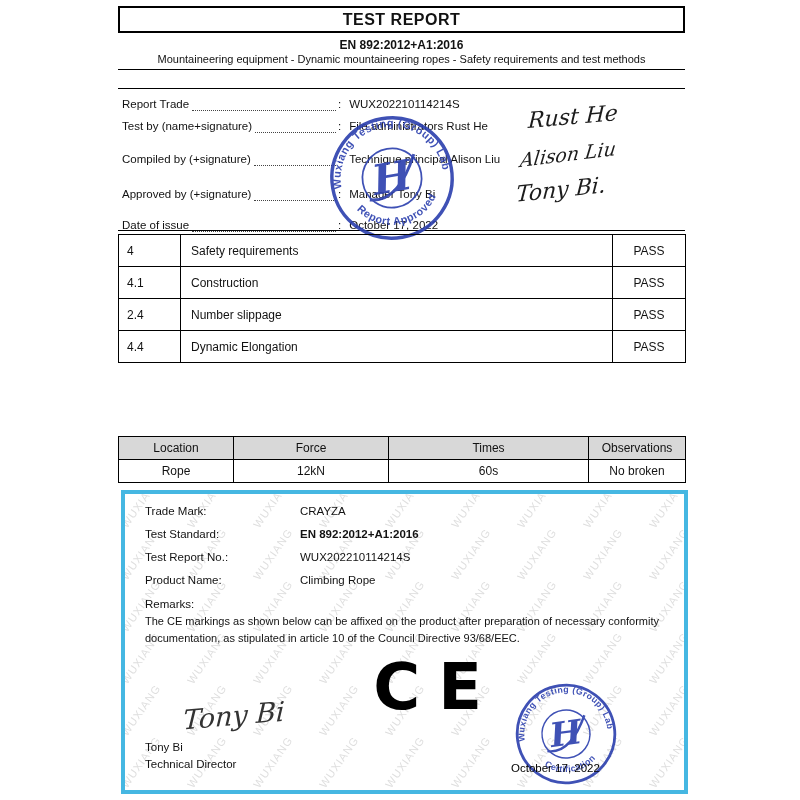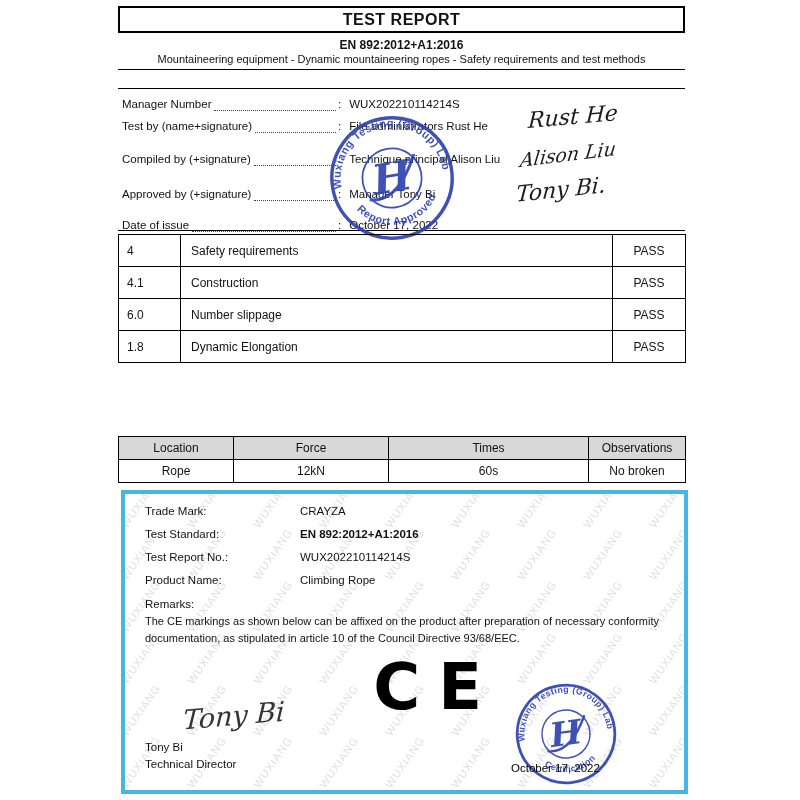--- a/index.html
+++ b/index.html
@@ -75,21 +75,21 @@
 <body>
 
 <div class="title-box">TEST REPORT</div>
 <div class="standard-line">EN 892:2012+A1:2016</div>
 <div class="subtitle-line">Mountaineering equipment - Dynamic mountaineering ropes - Safety requirements and test methods</div>
 <div class="rule rule-a"></div>
 <div class="rule rule-b"></div>
 
 <div class="info-row" style="top:94px">
   <div class="lbl">
-      <span>Manager Number</span>
+      <span>Report Trade</span>
       <span class="leader"></span>
     </div>
   <span class="colon">:</span>
   <span class="val">WUX202210114214S</span>
 </div>
 <div class="info-row" style="top:116px">
   <div class="lbl">
       <span>Test by (name+signature)</span>
       <span class="leader"></span>
     </div>
@@ -143,26 +143,26 @@
     <td class="c1">4</td>
     <td class="c2">Safety requirements</td>
     <td class="c3">PASS</td>
   </tr>
   <tr>
     <td class="c1">4.1</td>
     <td class="c2">Construction</td>
     <td class="c3">PASS</td>
   </tr>
   <tr>
-    <td class="c1">6.0</td>
+    <td class="c1">2.4</td>
     <td class="c2">Number slippage</td>
     <td class="c3">PASS</td>
   </tr>
   <tr>
-    <td class="c1">1.8</td>
+    <td class="c1">4.4</td>
     <td class="c2">Dynamic Elongation</td>
     <td class="c3">PASS</td>
   </tr>
 </tbody>
   </table>
 
 <table class="force-table">
   <tbody>
       <tr>
     <th class="fc1">Location</th>

